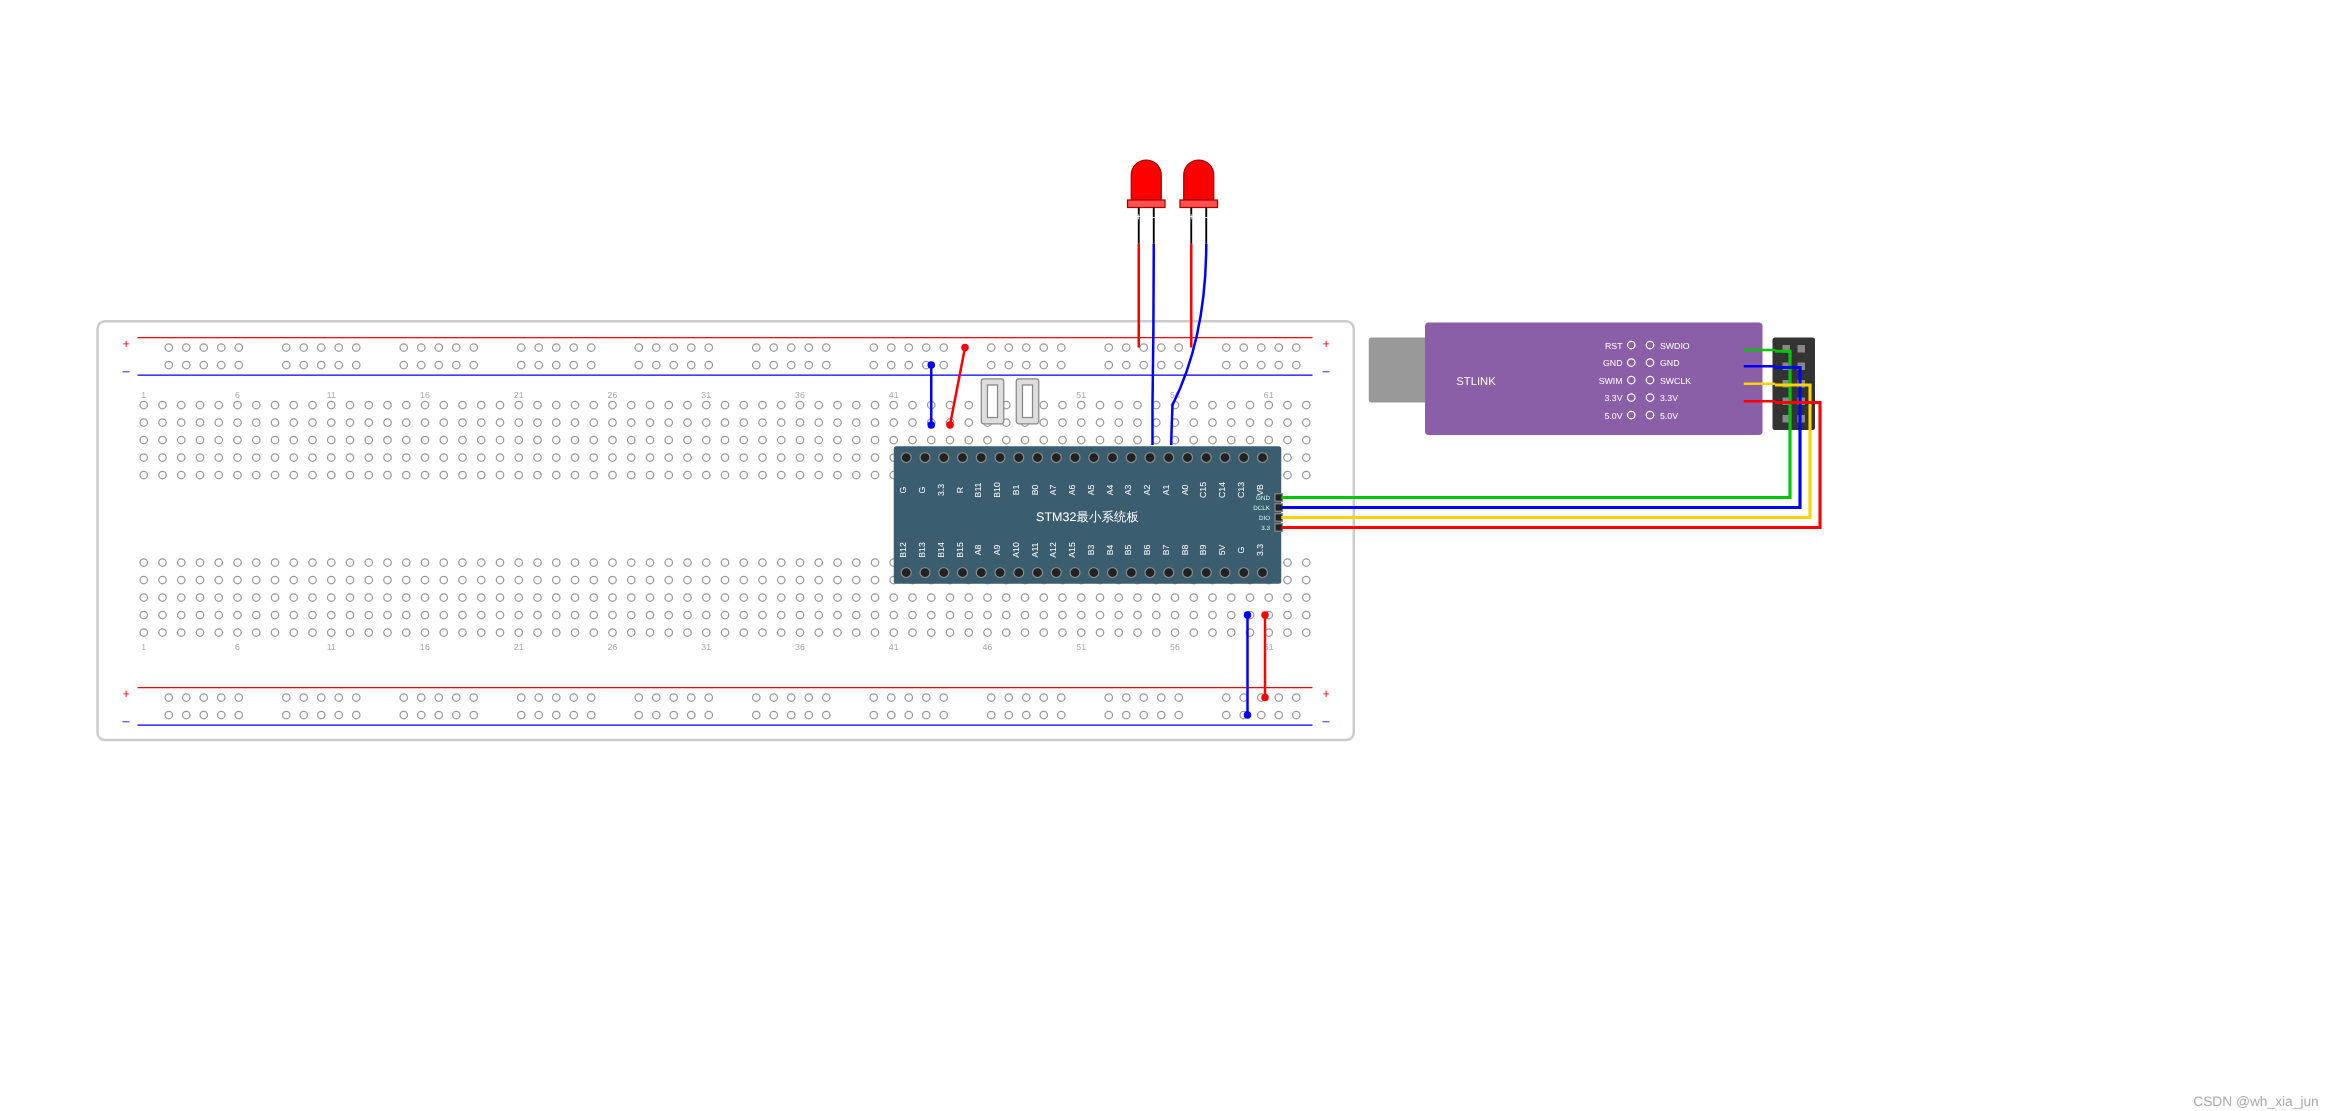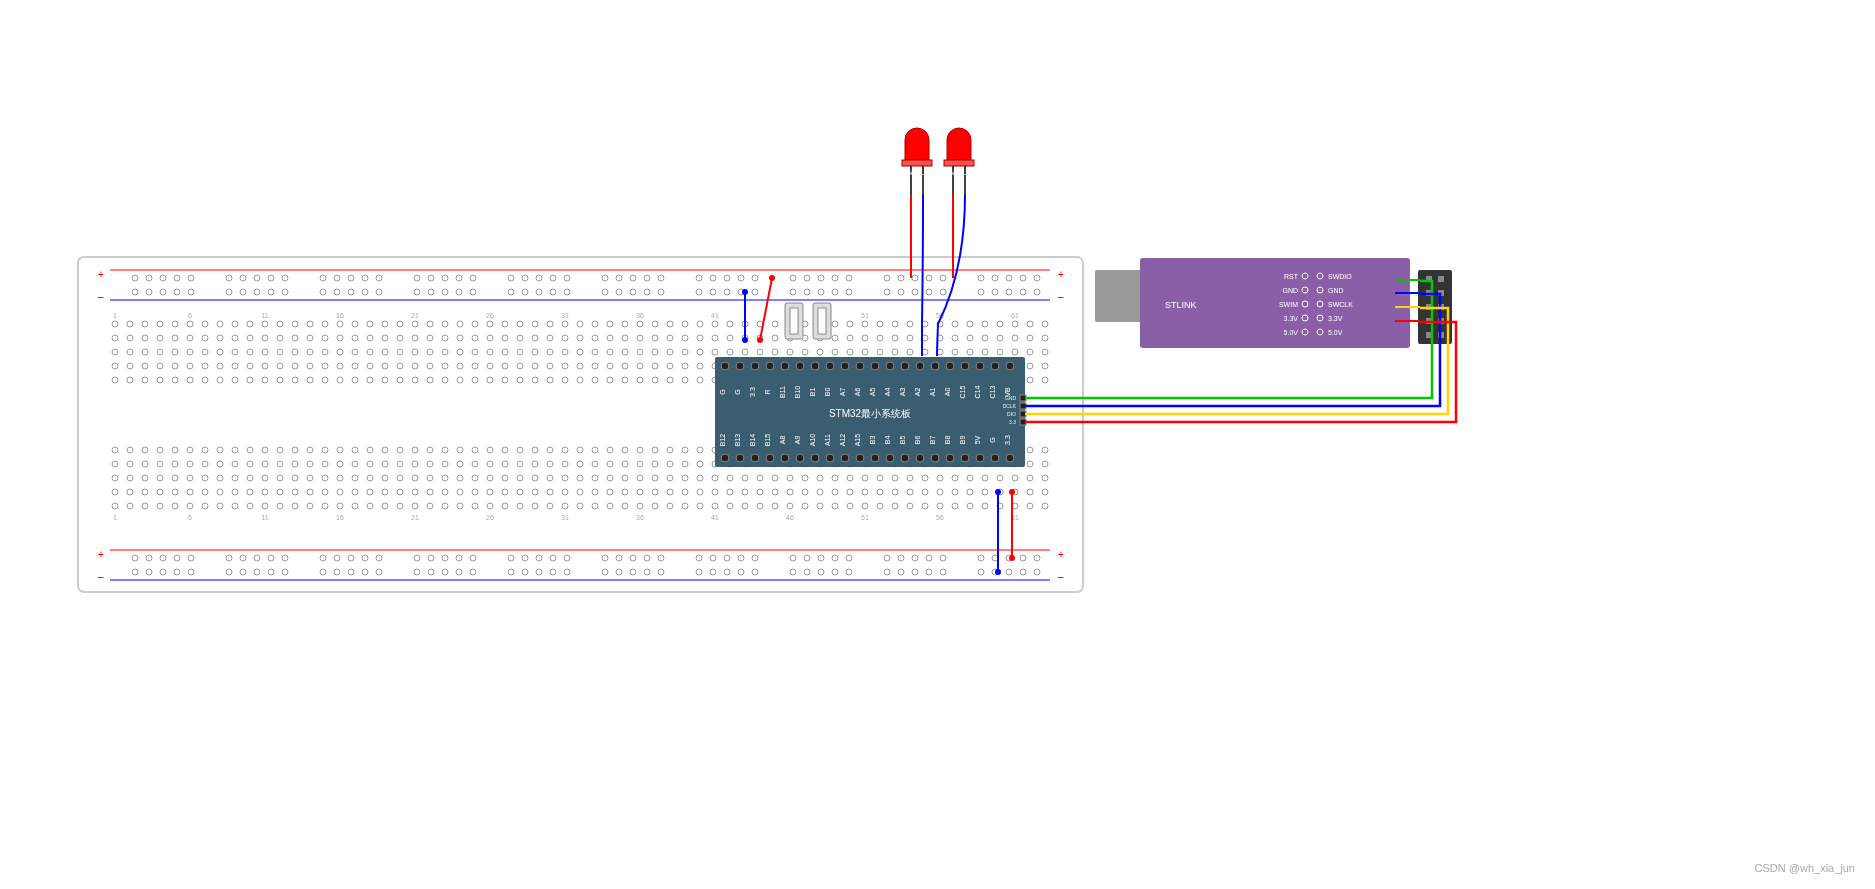--- a/index.html
+++ b/index.html
@@ -1,17 +1,17 @@
 <!DOCTYPE html>
 <html><head>
 <meta charset="utf-8">
 <style>
   body { margin:0; background:#fff; font-family:Arial,sans-serif; font-size:8px; color:#666; }
   .canvas { position:relative; width:1875px; height:889px; }
-  .watermark { position:absolute; right:20px; bottom:15px; font-size:11px; color:#aaa; }
+  .watermark { position:absolute; right:20px; bottom:1px; font-size:11px; color:#aaa; }
   svg { position:absolute; top:0; left:0; }
 </style>
 </head>
 <body>
 
 <div class="canvas">
 <svg width="1875" height="889">
   <defs>
     <g id="hole">
           <circle r="3.5" fill="none" stroke="#999" stroke-width="1"></circle>

